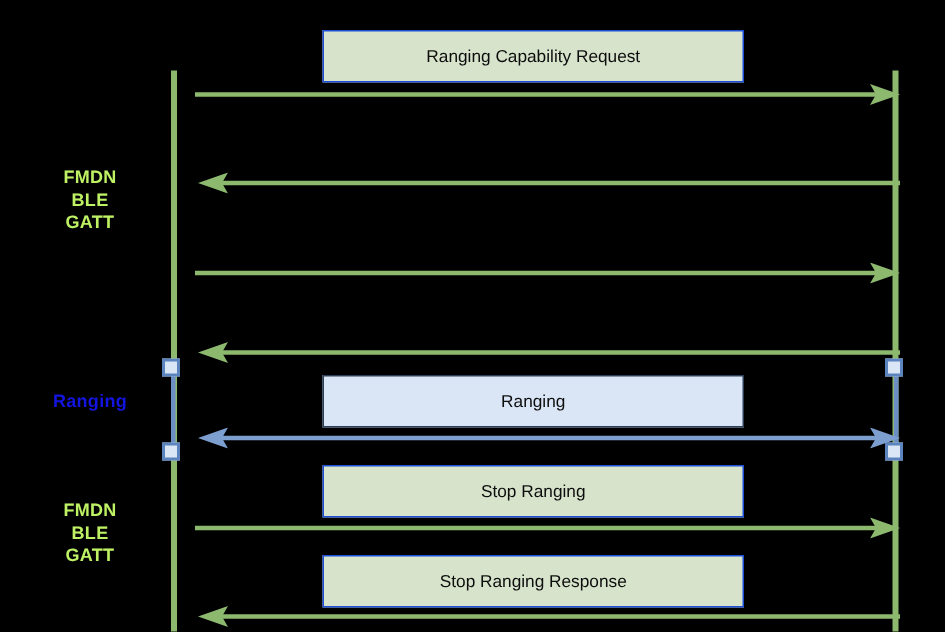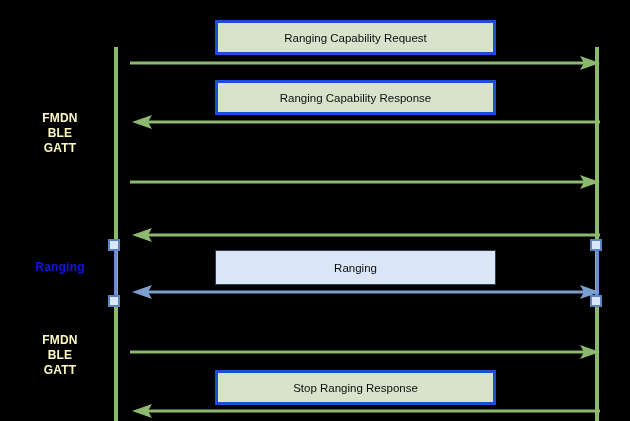--- a/index.html
+++ b/index.html
@@ -56,42 +56,42 @@
   
   .phase-label {
     position: absolute;
     text-align: center;
     font-size: 12px;
     font-weight: bold;
     line-height: 15px;
     letter-spacing: 0.2px;
     white-space: pre-line;
   }
-  .phase-label.green { color: #fef9c3; }
+  .phase-label.green { color: #bef264; }
   .phase-label.blue  { color: #1414e0; }
   #phase-label-fmdn-top    { left: 22px; top: 111px; width: 76px; }
   #phase-label-ranging     { left: 22px; top: 260px; width: 76px; }
   #phase-label-fmdn-bottom { left: 22px; top: 333px; width: 76px; }
 
   
   .msg-box {
     position: absolute;
     left: 215px;
     width: 281px;
     height: 35px;
     box-sizing: border-box;
     display: flex;
     align-items: center;
     justify-content: center;
     font-size: 11.5px;
     color: #0d0d0d;
   }
   .msg-box.green {
     background: #d7e4cb;
-    border: 3px solid #1d4ed8;
+    border: 1px solid #1d4ed8;
   }
   .msg-box.blue {
     background: #dae5f5;
     border: 1px solid #2c3e57;
   }
 
   
   .arrow {
     position: absolute;
     height: 14px;
@@ -122,21 +122,20 @@
 GATT</div>
 
   <div class="msg-box green" style="top:20px">Ranging Capability Request</div>
   <div class="arrow" style="left:130px; top:56px; width:470px">
     <svg width="470" height="14" viewBox="0 0 470 14">
       <line x1="0" y1="7" x2="455" y2="7" stroke="#8cb96e" stroke-width="3"></line>
       <polygon points="470,7 450,0 454,7 450,14" fill="#8cb96e"></polygon>
     </svg>
   </div>
 
-  <div class="msg-box green" style="top:80px">Ranging Capability Response</div>
   <div class="arrow" style="left:132px; top:115px; width:468px">
     <svg width="468" height="14" viewBox="0 0 468 14">
       <line x1="15" y1="7" x2="468" y2="7" stroke="#8cb96e" stroke-width="3"></line>
       <polygon points="0,7 20,0 16,7 20,14" fill="#8cb96e"></polygon>
     </svg>
   </div>
 
   <div class="arrow" style="left:130px; top:175px; width:470px">
     <svg width="470" height="14" viewBox="0 0 470 14">
       <line x1="0" y1="7" x2="455" y2="7" stroke="#8cb96e" stroke-width="3"></line>
@@ -153,20 +152,21 @@
 
   <div class="msg-box blue" style="top:250px">Ranging</div>
   <div class="arrow" style="left:132px; top:285px; width:468px">
     <svg width="468" height="14" viewBox="0 0 468 14">
       <line x1="15" y1="7" x2="453" y2="7" stroke="#7d9fd0" stroke-width="3"></line>
       <polygon points="0,7 20,0 16,7 20,14" fill="#7d9fd0"></polygon>
       <polygon points="468,7 448,0 452,7 448,14" fill="#7d9fd0"></polygon>
     </svg>
   </div>
 
+  <div class="msg-box green" style="top:310px">Stop Ranging</div>
   <div class="arrow" style="left:130px; top:345px; width:470px">
     <svg width="470" height="14" viewBox="0 0 470 14">
       <line x1="0" y1="7" x2="455" y2="7" stroke="#8cb96e" stroke-width="3"></line>
       <polygon points="470,7 450,0 454,7 450,14" fill="#8cb96e"></polygon>
     </svg>
   </div>
 
   <div class="msg-box green" style="top:370px">Stop Ranging Response</div>
   <div class="arrow" style="left:132px; top:404px; width:468px">
     <svg width="468" height="14" viewBox="0 0 468 14">

